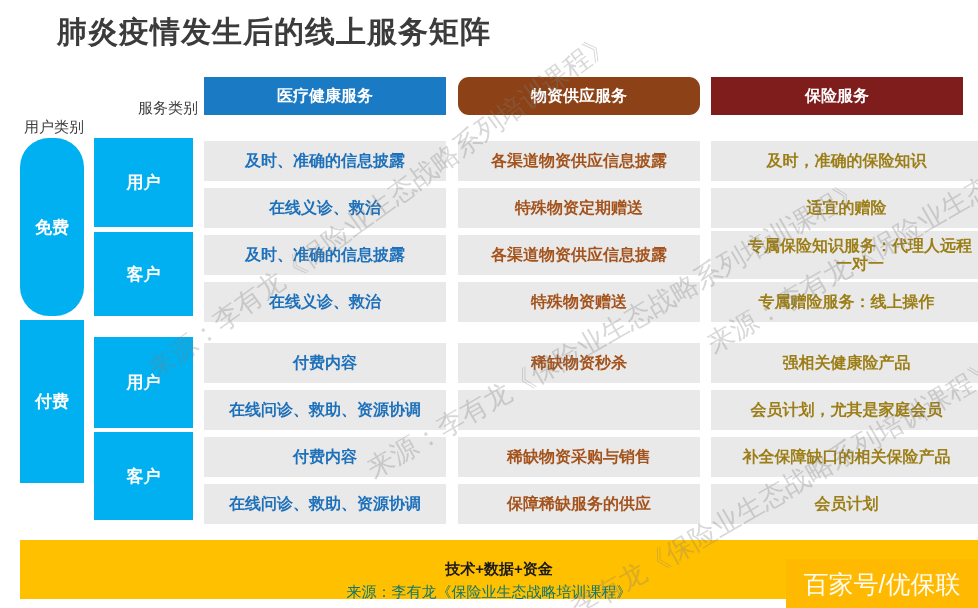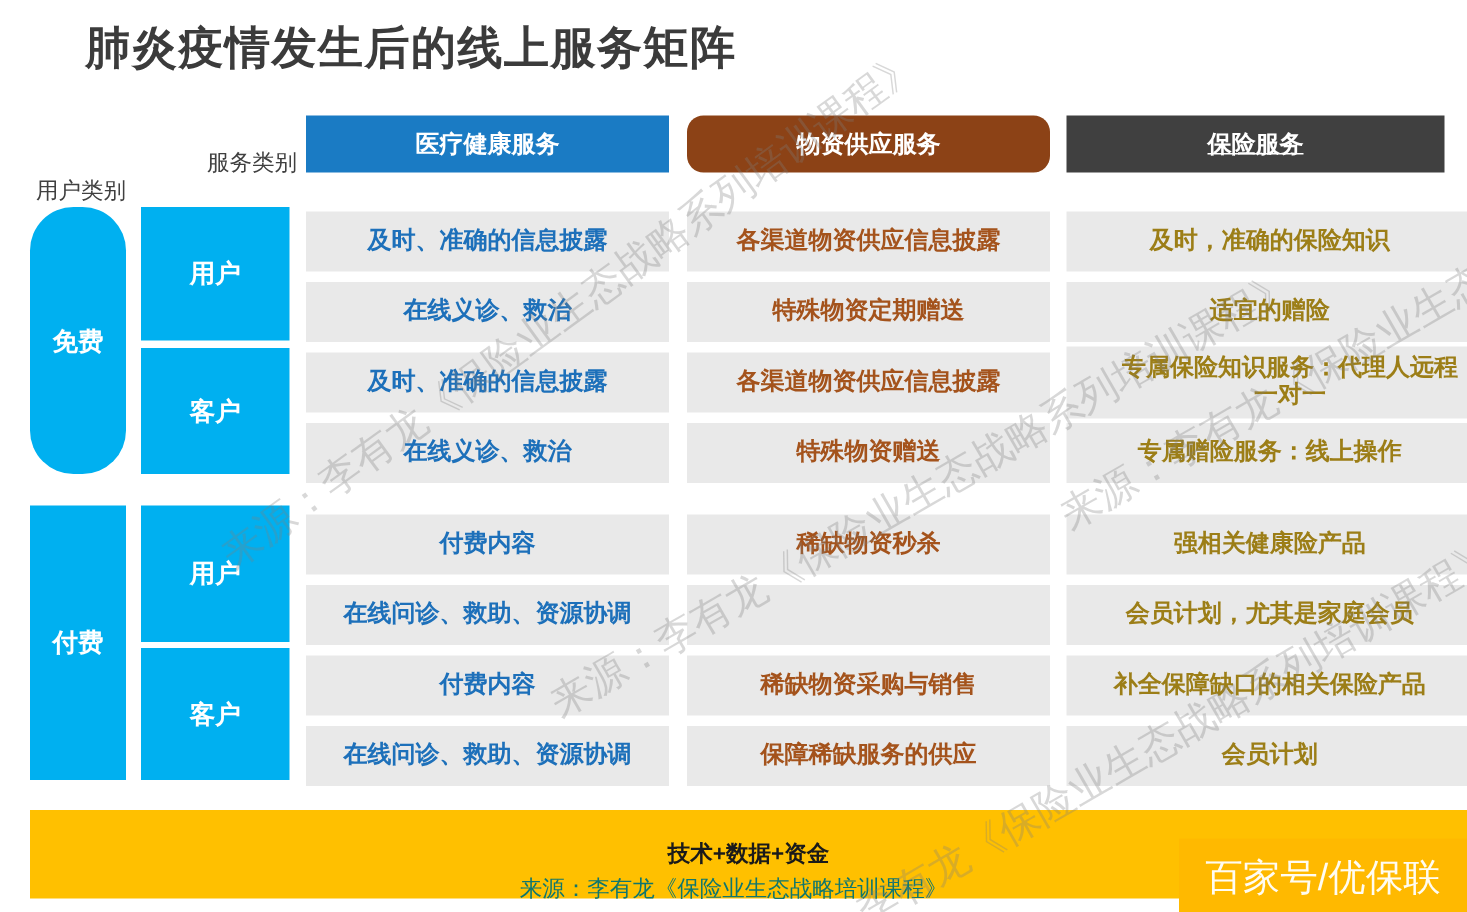--- a/index.html
+++ b/index.html
@@ -11,28 +11,28 @@
   #title{position:absolute;left:57px;top:12px;font-size:30px;font-weight:bold;color:#3b3b3b;letter-spacing:1px;}
   
   .axis-label{position:absolute;font-size:15px;color:#404040;}
   #svc-label{left:118px;top:99px;width:80px;text-align:right;}
   #usr-label{left:24px;top:118px;}
   
   .colhead{position:absolute;top:77px;height:38px;display:flex;align-items:center;justify-content:center;
     color:#fff;font-weight:bold;font-size:16px;}
   #h1{left:204px;width:242px;background:#1A7BC4;}
   #h2{left:458px;width:242px;background:#8C4216;border-radius:11px;}
-  #h3{left:711px;width:252px;background:#404040;text-decoration:underline;}
+  #h3{left:711px;width:252px;background:#7f1d1d;}
   
   .ublock{position:absolute;background:#00B0F0;color:#fff;font-weight:bold;font-size:17px;
     display:flex;align-items:center;justify-content:center;}
   #g-free {left:20px;top:138px;width:64px;height:178px;border-radius:29px;}
   #g-free-user {left:94px;top:138px;width:99px;height:89px;}
   #g-free-cust {left:94px;top:232px;width:99px;height:84px;}
-  #g-paid {left:20px;top:337px;width:64px;height:183px;}
+  #g-paid {left:20px;top:320px;width:64px;height:163px;}
   #g-paid-user {left:94px;top:337px;width:99px;height:91px;}
   #g-paid-cust {left:94px;top:432px;width:99px;height:88px;}
   
   .cell{position:absolute;height:40px;background:#E9E9E9;display:flex;align-items:center;justify-content:center;
     font-weight:bold;font-size:16px;text-align:center;line-height:1.15;padding:0 4px;box-sizing:border-box;}
   .c1{left:204px;width:242px;color:#1D70BA;}
   .c2{left:458px;width:242px;color:#A4531C;}
   .c3{left:711px;width:271px;color:#9C7E17;}
   .r1{top:141px;} .r2{top:188px;} .r3{top:235px;} .r4{top:282px;}
   .r5{top:343px;} .r6{top:390px;} .r7{top:437px;} .r8{top:484px;}

